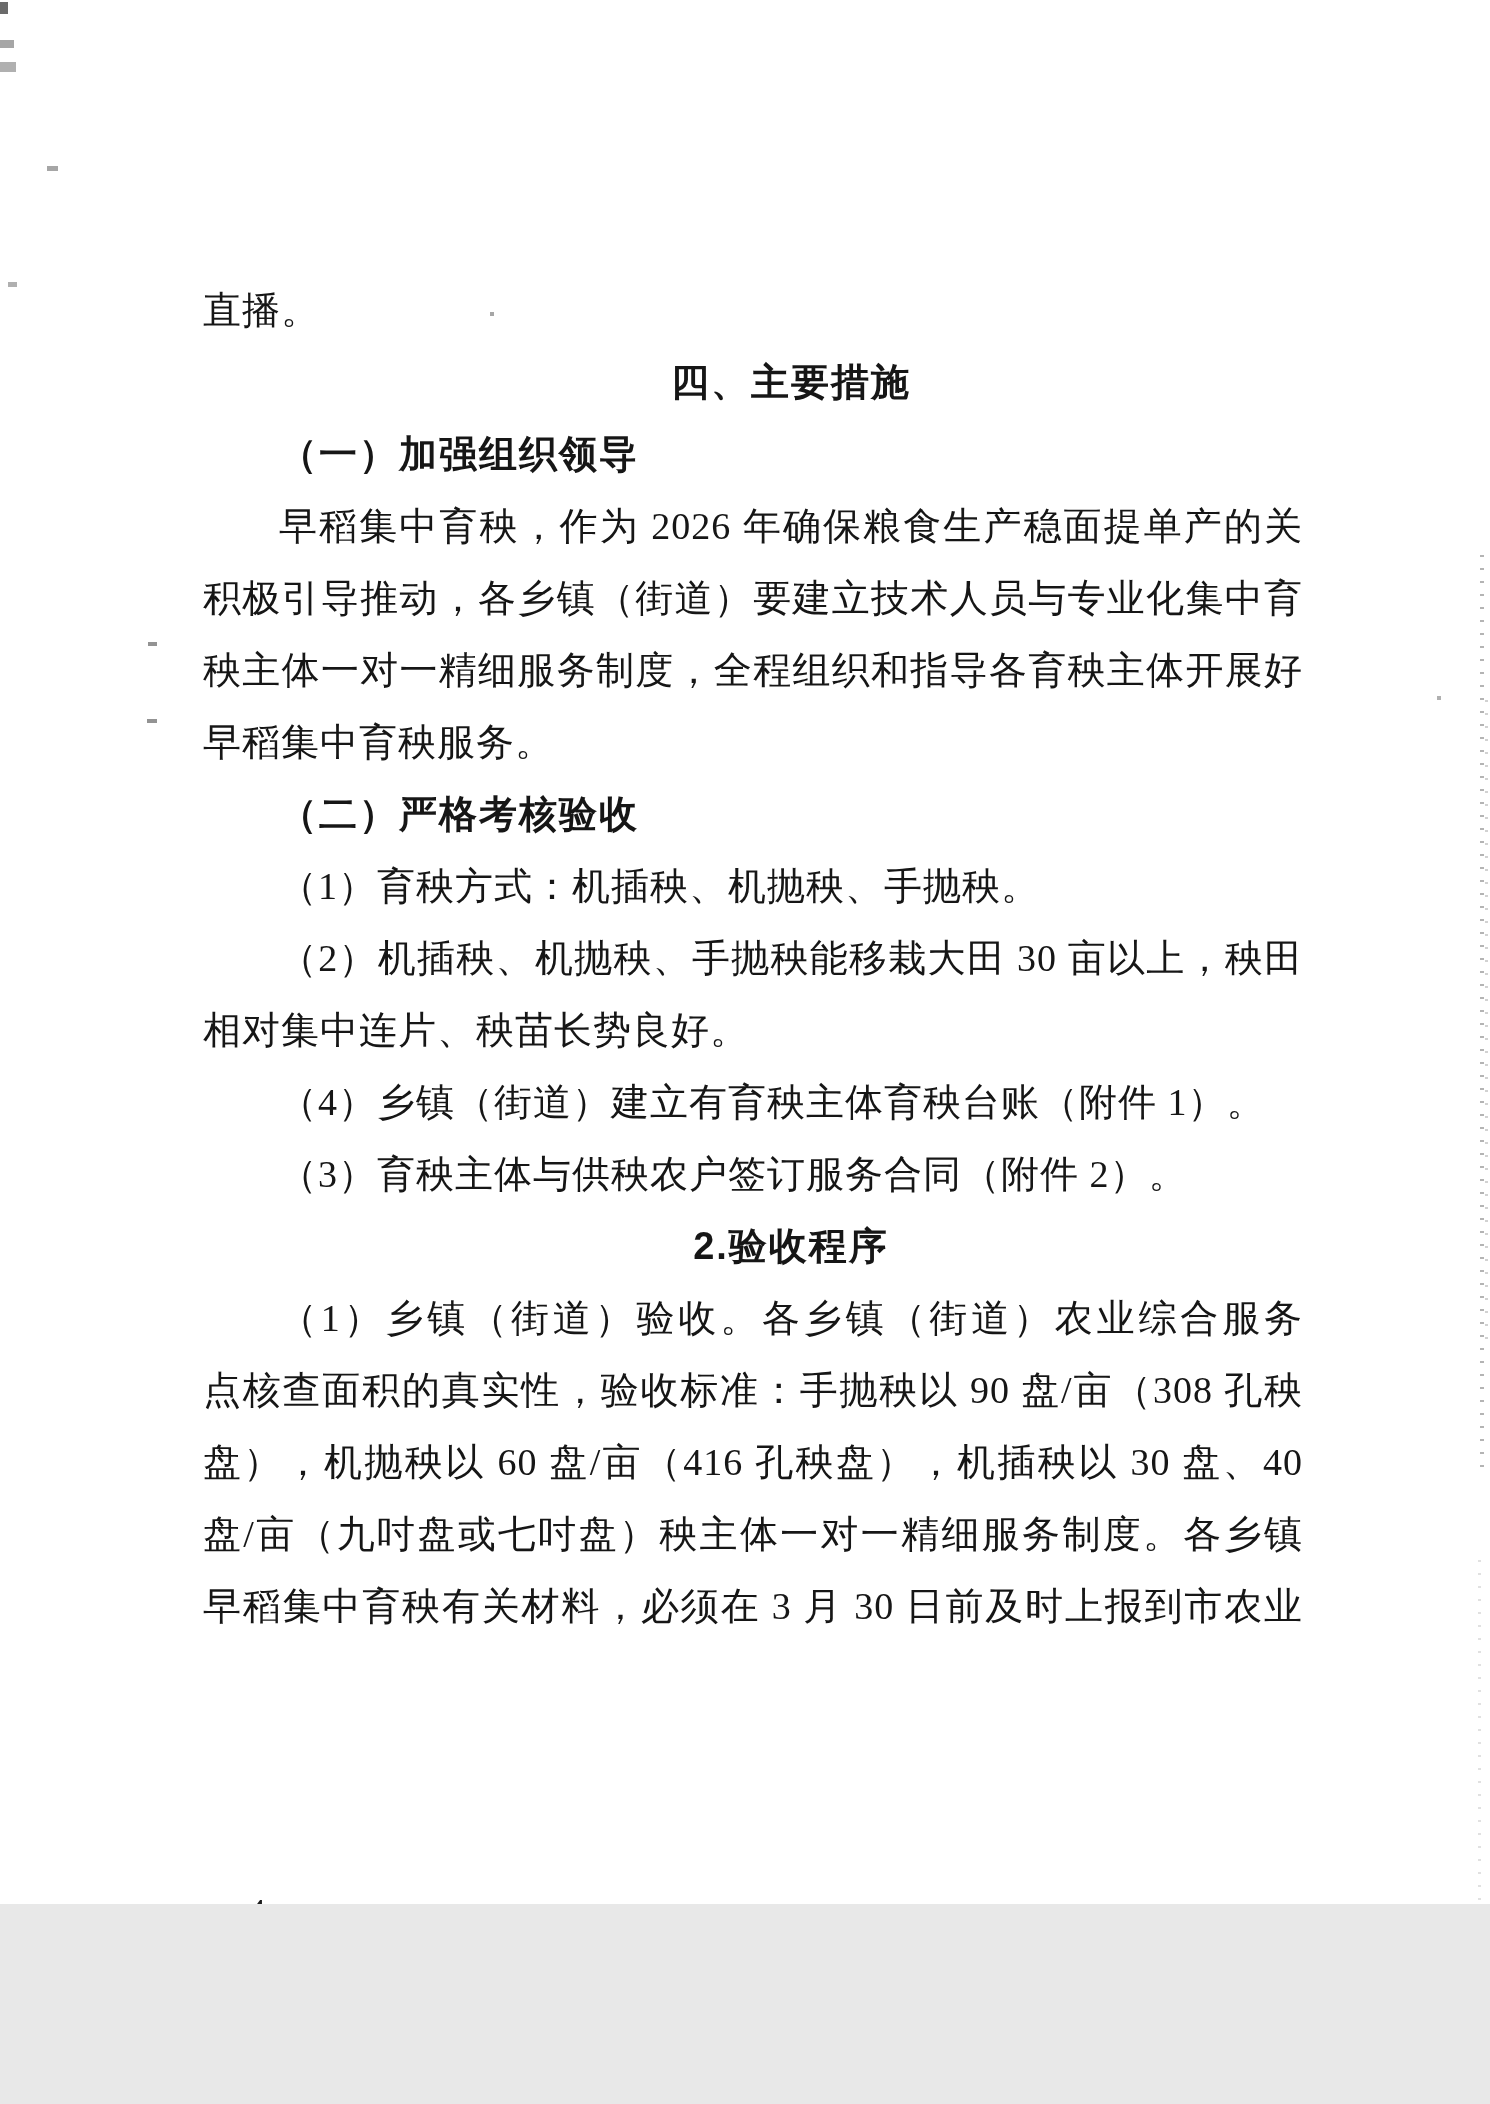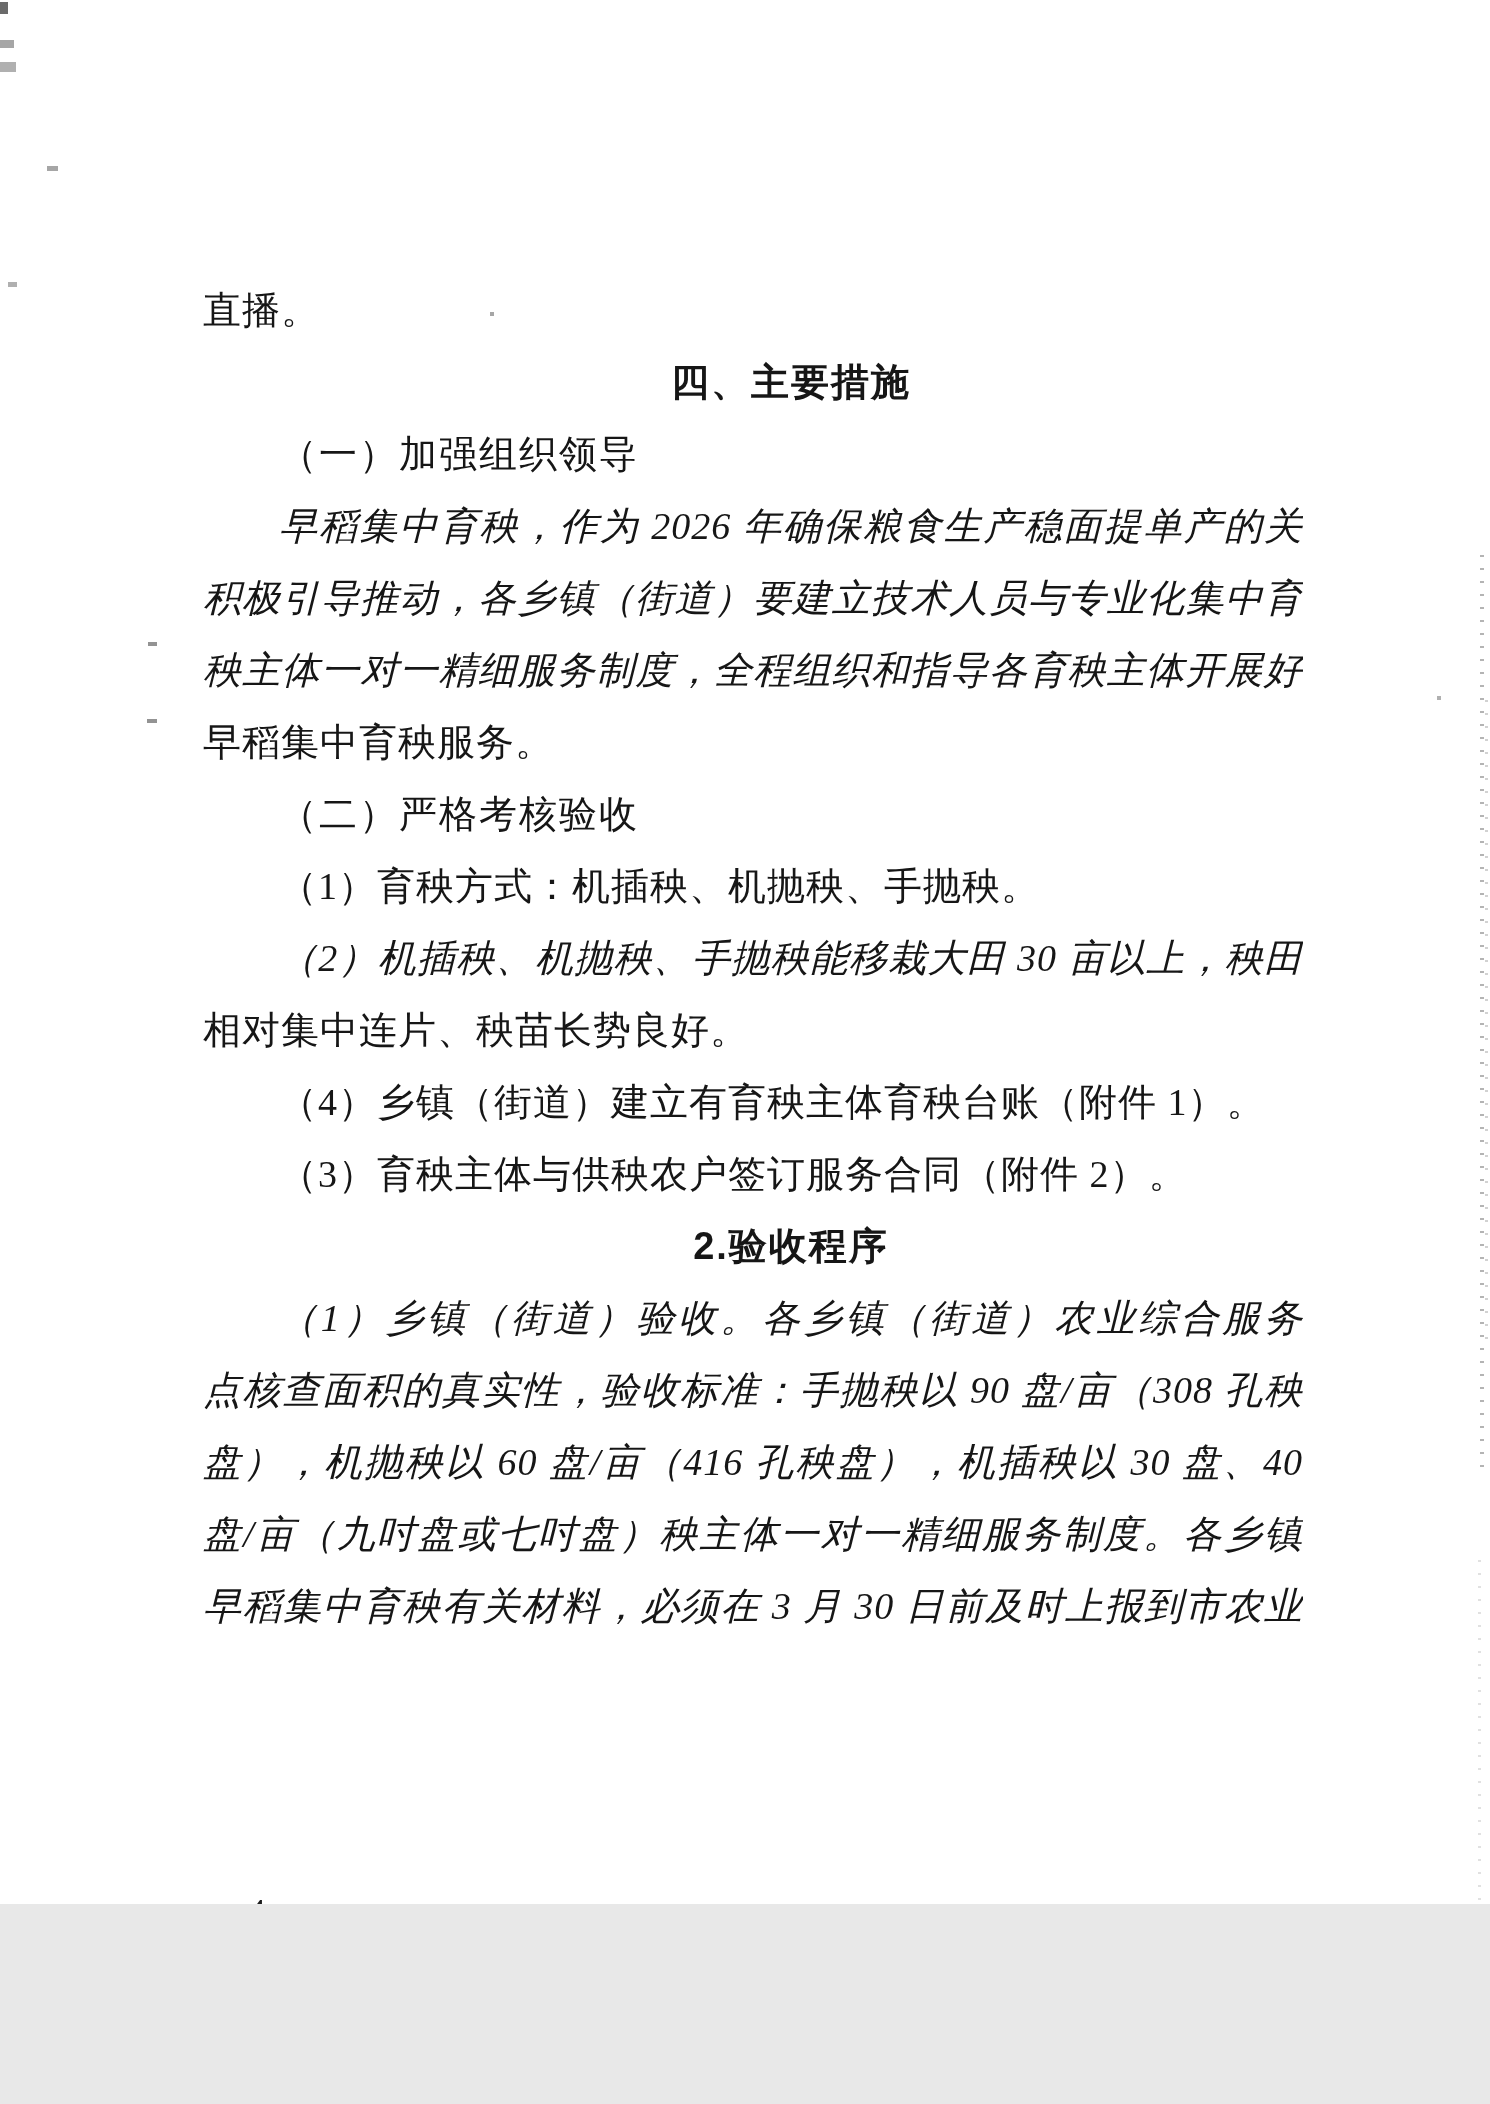--- a/index.html
+++ b/index.html
@@ -27,34 +27,33 @@
     line-height: 72px;
     font-size: 38px;
     white-space: normal;
     overflow: hidden;
     letter-spacing: 1px;
   }
   
   .j {
     text-align: justify;
     text-align-last: justify;
-    font-style: italic;
   }
   
   .in { text-indent: 76px; }
   
   .hs {
     font-family: "Liberation Sans", sans-serif;
     font-weight: bold;
     letter-spacing: 2px;
     text-align: center;
   }
   
   .hk {
-    font-weight: normal;
+    font-weight: bold;
     letter-spacing: 2px;
   }
   .page-number {
     position: absolute;
     left: 200px;
     top: 1888px;
     font-size: 34px;
     line-height: 46px;
     letter-spacing: 3px;
     color: #1c1c1c;

